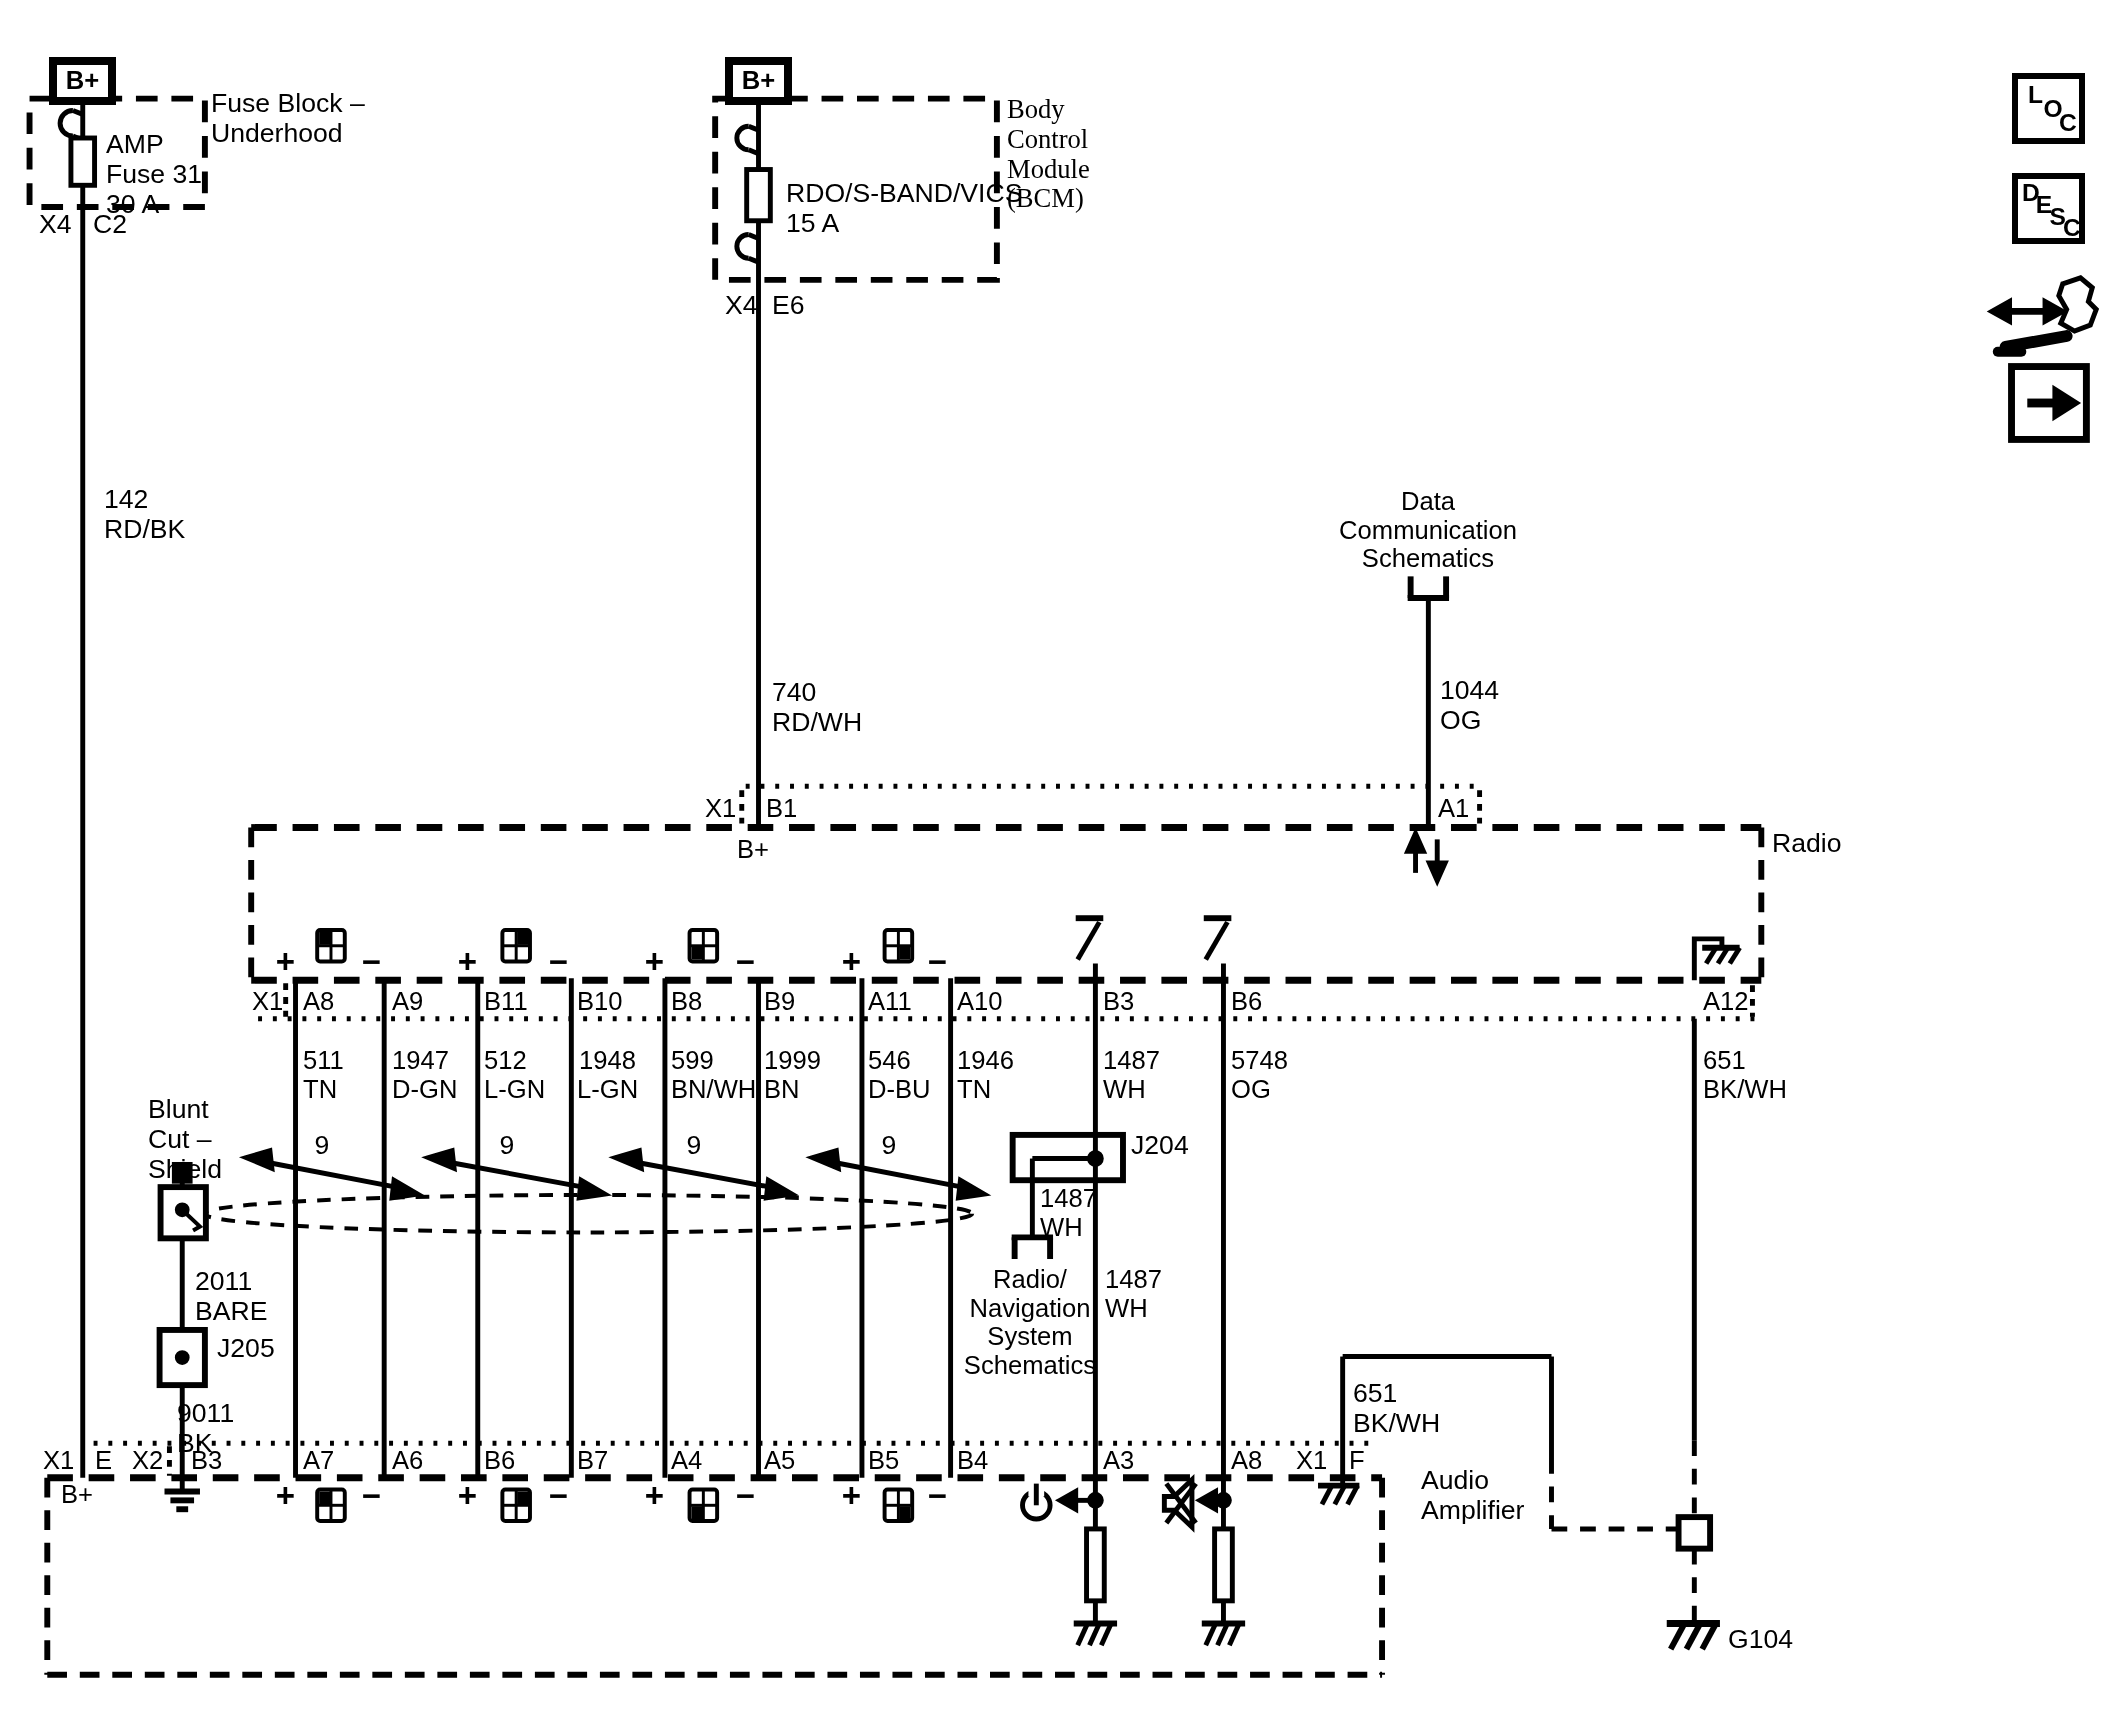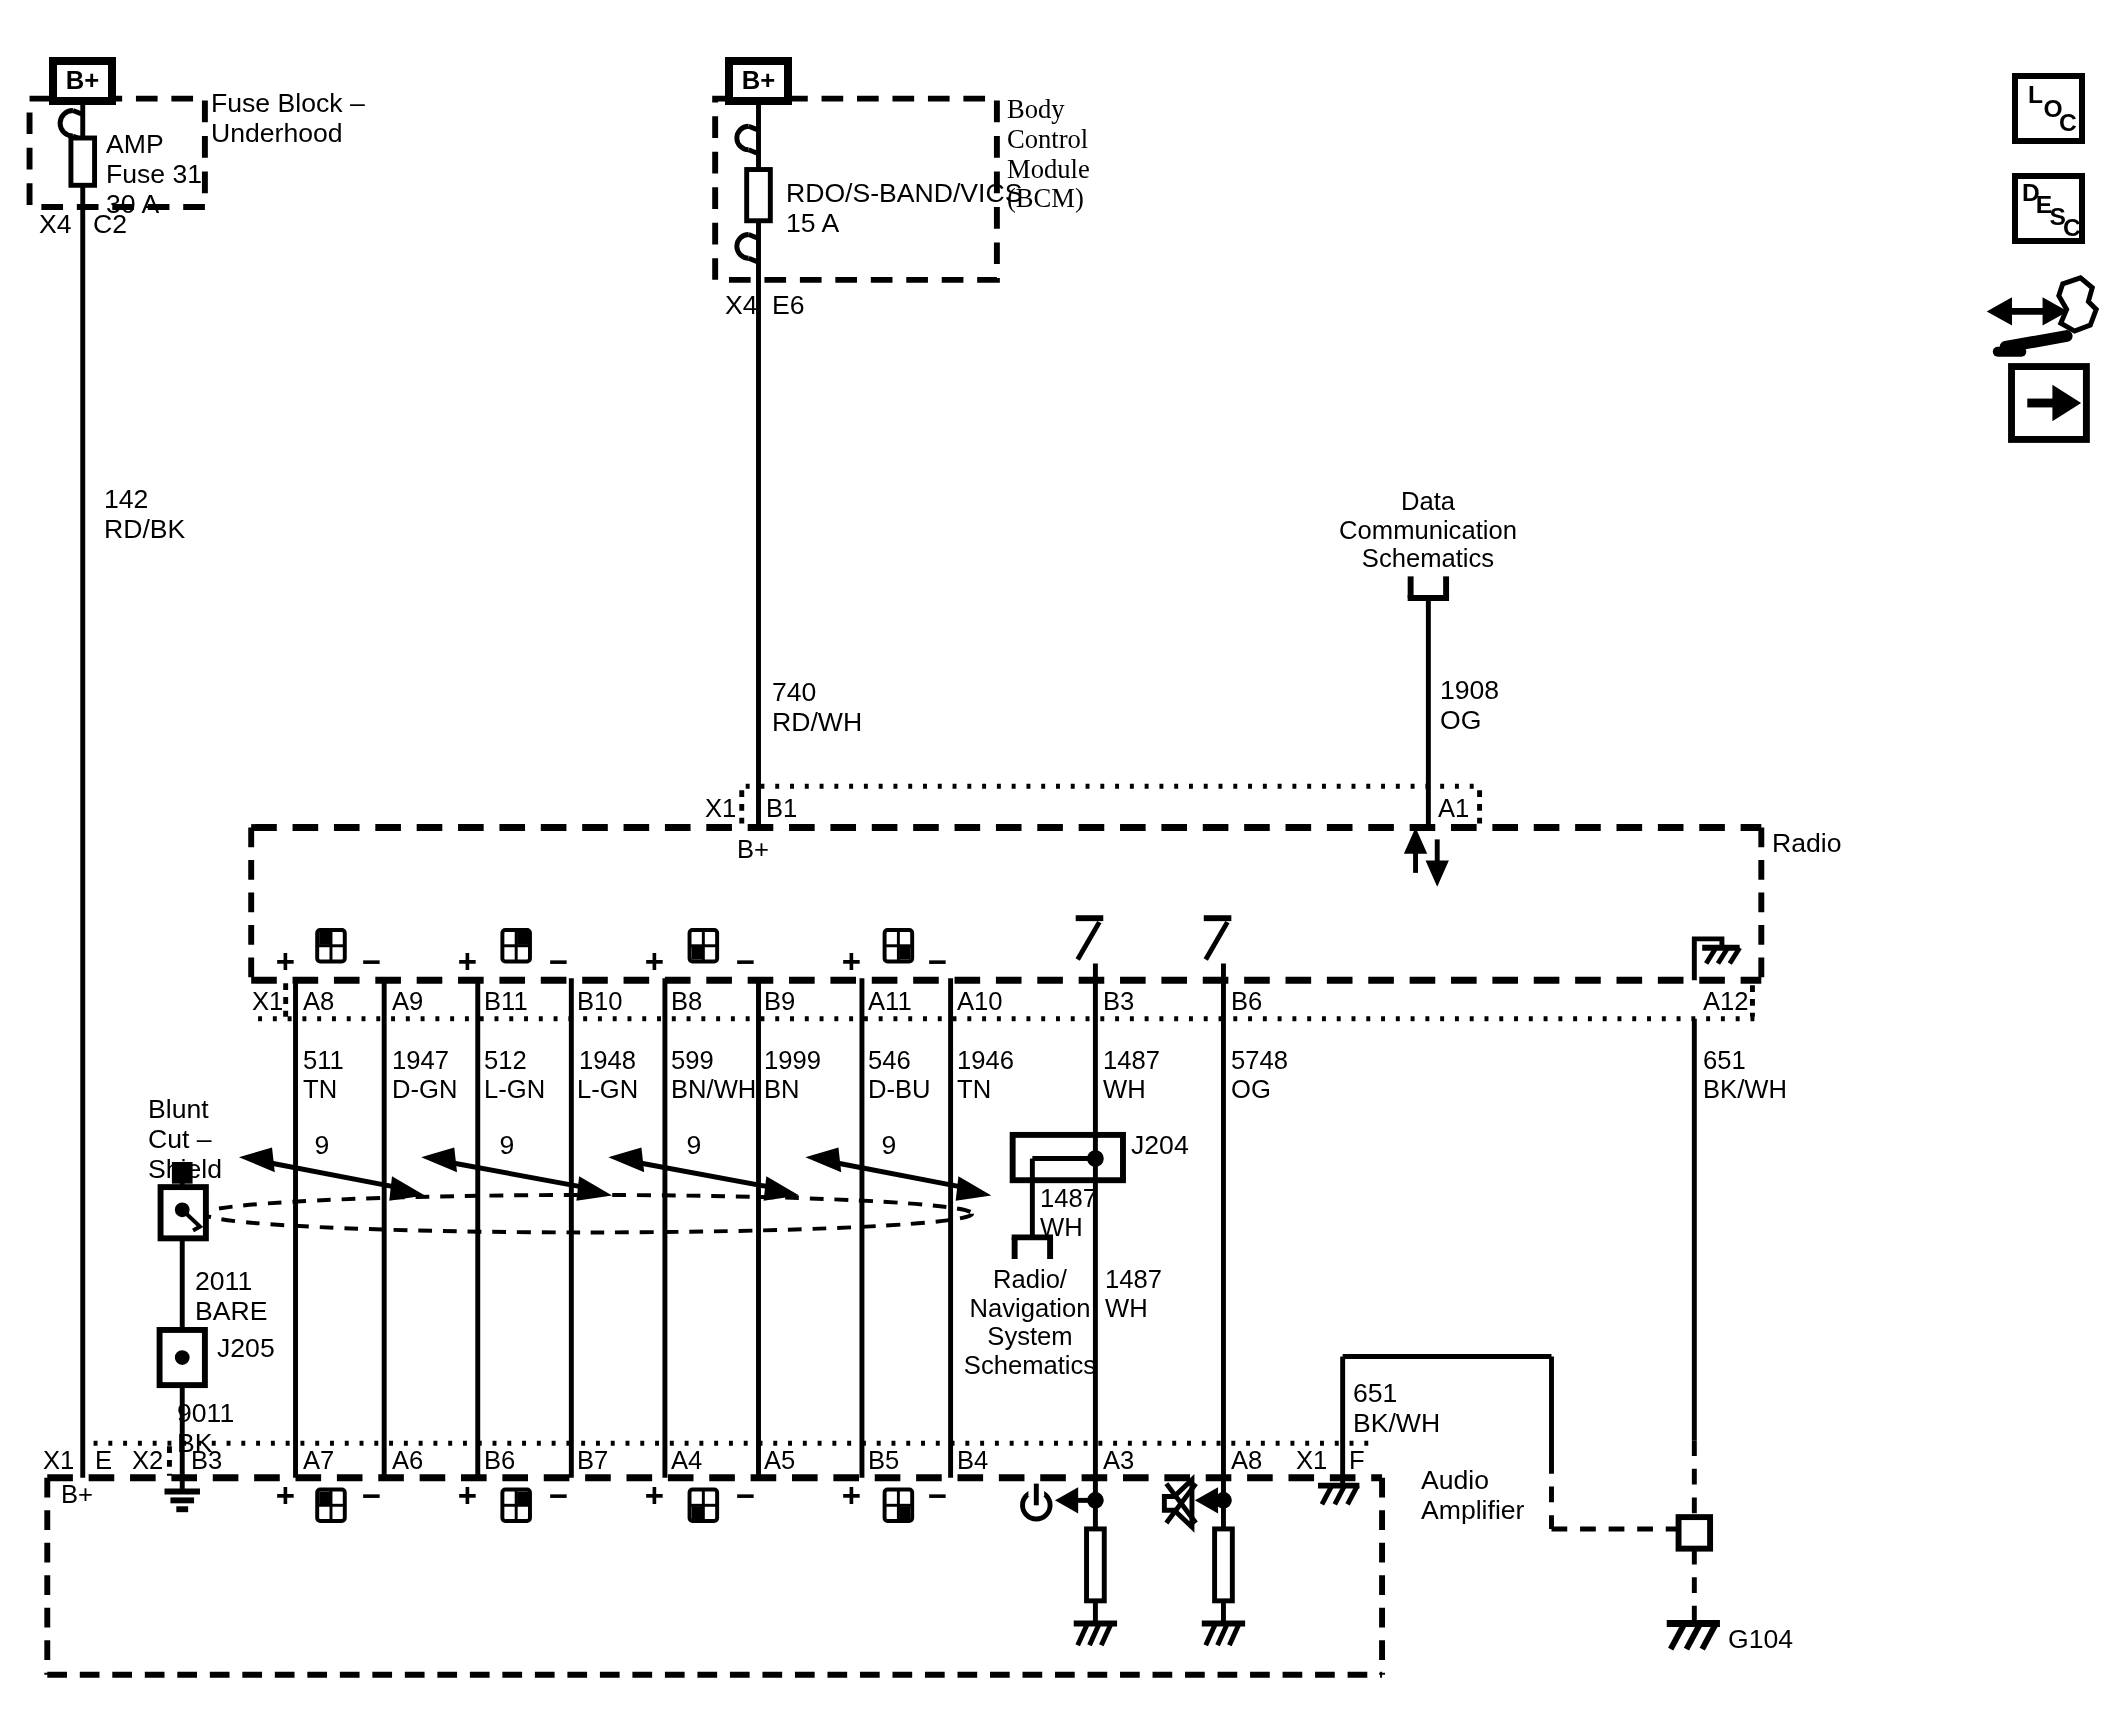--- a/index.html
+++ b/index.html
@@ -320,21 +320,21 @@
 Module
 (BCM)</div>
 <div class="lbl" style="left:725px;top:291px;">X4</div>
 <div class="lbl" style="left:772px;top:291px;">E6</div>
 <div class="lbl" style="left:772px;top:678px;">740
 RD/WH</div>
 
 <div class="lbl ctr sm" style="left:1310px;top:487px;width:236px;">Data
 Communication
 Schematics</div>
-<div class="lbl" style="left:1440px;top:676px;">1908
+<div class="lbl" style="left:1440px;top:676px;">1044
 OG</div>
 
 <div class="lbl" style="left:1772px;top:829px;">Radio</div>
 <div class="lbl sm" style="left:705px;top:794px;">X1</div>
 <div class="lbl sm" style="left:766px;top:794px;">B1</div>
 <div class="lbl sm" style="left:737px;top:835px;">B+</div>
 <div class="lbl sm" style="left:1438px;top:794px;">A1</div>
 <div class="lbl sm" style="left:252px;top:987px;">X1</div>
 
 <div class="lbl sm" style="left:303px;top:987px;">A8</div>

